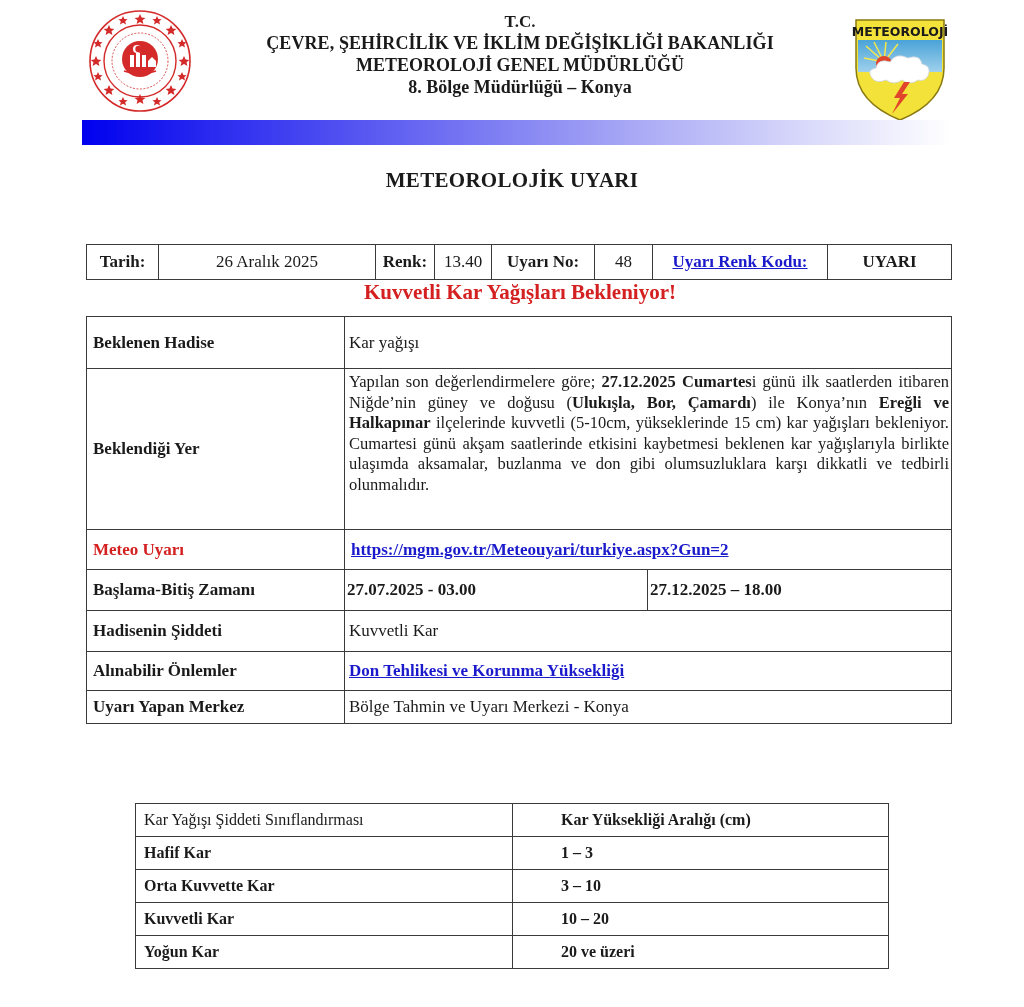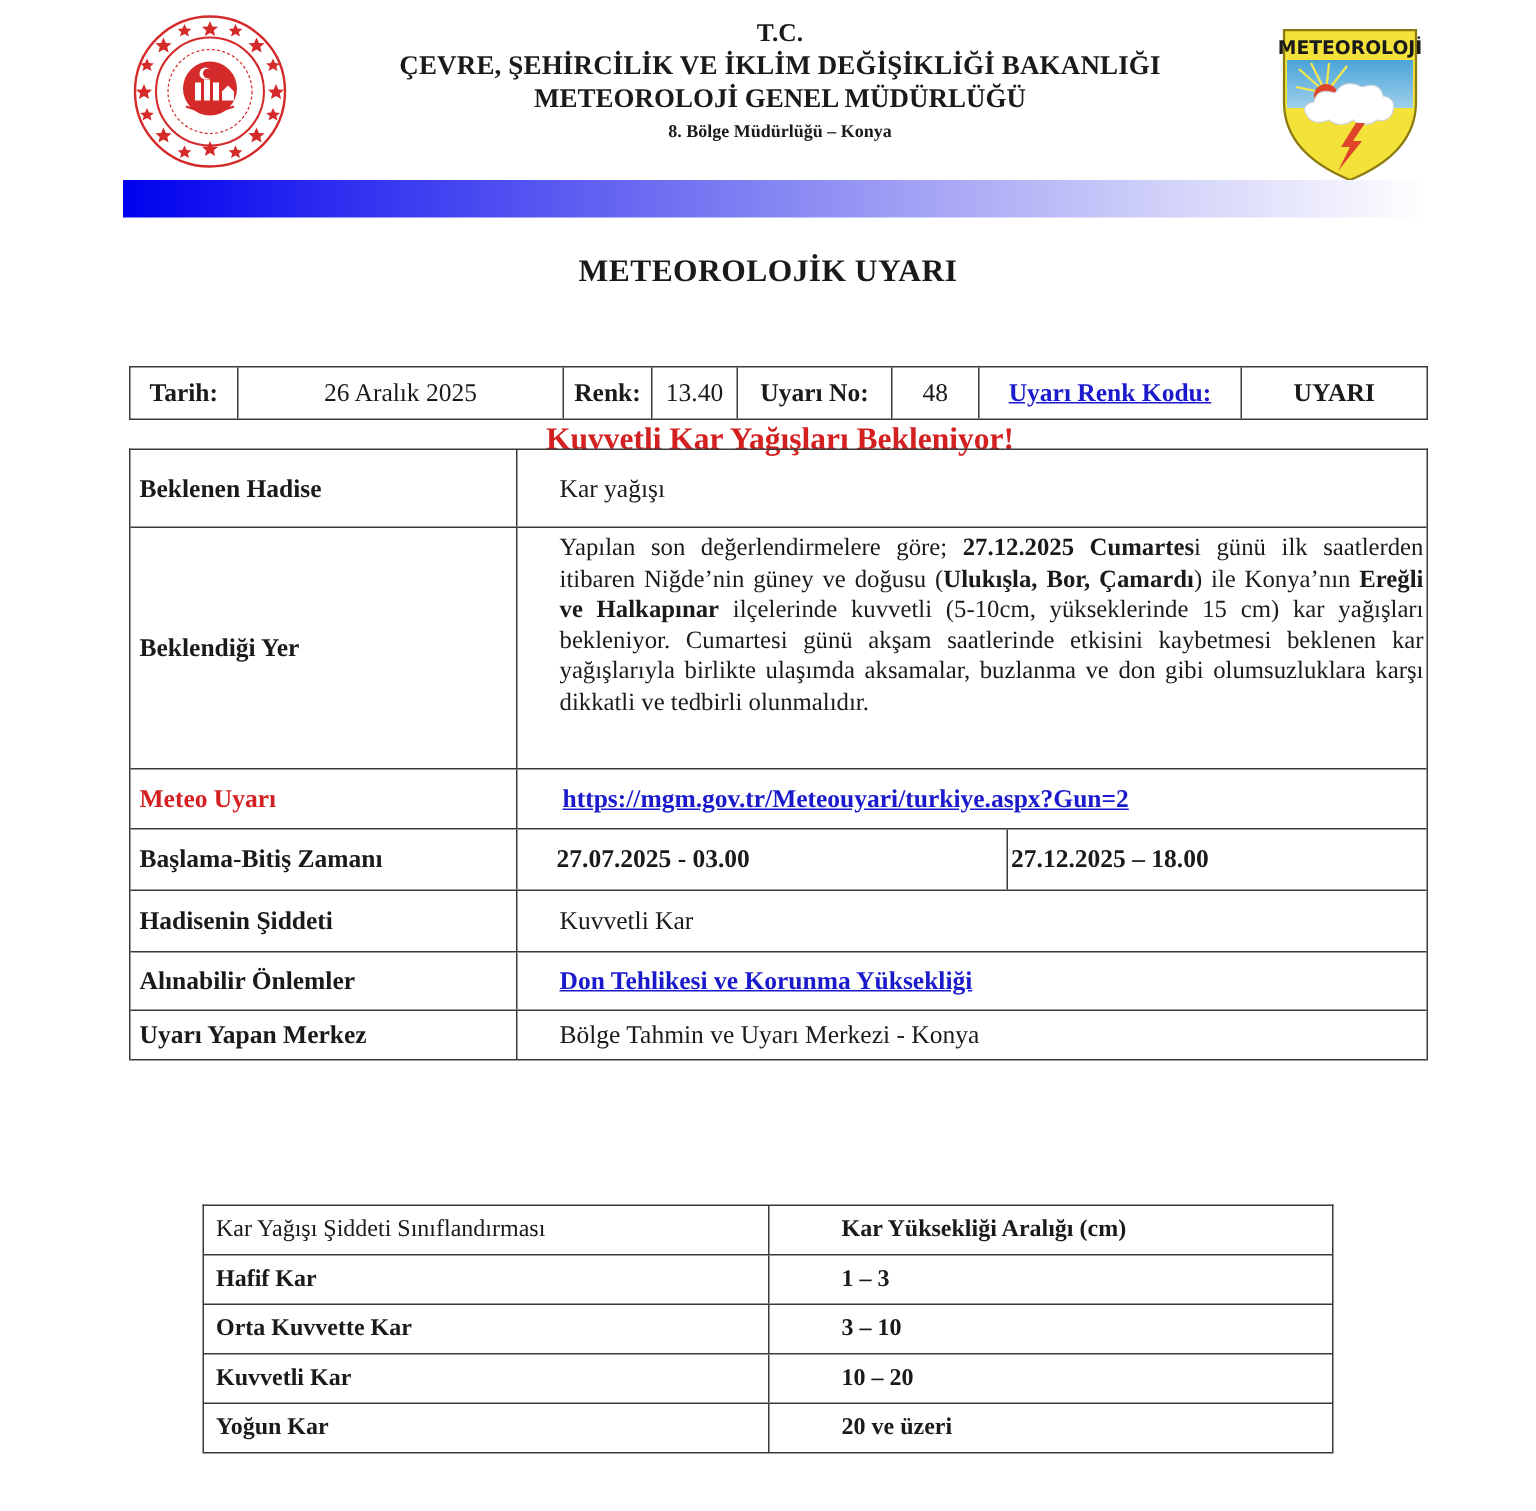--- a/index.html
+++ b/index.html
@@ -6,44 +6,44 @@
     html, body { width: 1024px; height: 1007px; background: #ffffff; overflow: hidden; }
     body { position: relative; font-family: "Liberation Serif", "DejaVu Serif", serif; color: #1a1a1a; }
 
     
     .emblem { position: absolute; left: 88px; top: 9px; width: 104px; height: 104px; }
     .mgm-logo { position: absolute; left: 852px; top: 16px; width: 96px; height: 108px; }
     .header-text { position: absolute; left: 230px; top: 12px; width: 580px; text-align: center; font-weight: bold; }
     .header-text .l1 { font-size: 17px; line-height: 20px; }
     .header-text .l2 { font-size: 18px; line-height: 22px; letter-spacing: 0.1px; }
     .header-text .l3 { font-size: 18px; line-height: 22px; }
-    .header-text .l4 { font-size: 12px; line-height: 22px; }
+    .header-text .l4 { font-size: 18px; line-height: 22px; }
     .gradient-bar {
       position: absolute; left: 82px; top: 120px; width: 870px; height: 25px;
       background: linear-gradient(90deg, #0000ee 0%, #2a2af0 15%, #6b6bf2 40%, #a5a5f5 62%, #d6d6fa 82%, #ffffff 100%);
     }
 
     
     .doc-title { position: absolute; left: 0; width: 1024px; top: 168px; text-align: center; font-size: 21px; font-weight: bold; letter-spacing: 0.3px; }
 
     
     .info-table { position: absolute; left: 86px; top: 208px; width: 866px; height: 36px; border: 1.5px solid #3a3a3a; display: flex; margin-top: 36px; }
     .info-table .c { height: 100%; display: flex; align-items: center; justify-content: center; font-size: 17px; border-right: 1.5px solid #3a3a3a; }
     .info-table .c:last-child { border-right: none; }
     .info-table .b { font-weight: bold; }
     .link { color: #1a1acc; text-decoration: underline; font-weight: bold; cursor: pointer; }
 
     
     .alert-headline { position: absolute; left: 0; width: 1040px; top: 280px; text-align: center; font-size: 21px; font-weight: bold; color: #d42020; }
 
     
-    .main-table { position: absolute; left: 86px; top: 299px; width: 866px; border: 1.5px solid #3a3a3a; border-bottom: none; }
+    .main-table { position: absolute; left: 86px; top: 316px; width: 866px; border: 1.5px solid #3a3a3a; border-bottom: none; }
     .row { display: flex; border-bottom: 1.5px solid #3a3a3a; }
     .row .k { width: 258px; flex: none; border-right: 1.5px solid #3a3a3a; display: flex; align-items: center; padding-left: 6px; font-weight: bold; font-size: 17px; }
-    .row .v { flex: 1; display: flex; align-items: center; padding-left: 4px; font-size: 17px; margin-left: 24px; }
+    .row .v { flex: 1; display: flex; align-items: center; padding-left: 4px; font-size: 17px; }
     .row .v.split { padding-left: 0; }
     .row .v.split .half { height: 100%; display: flex; align-items: center; padding-left: 2px; font-weight: bold; }
     .row .v.split .half:first-child { width: 303px; border-right: 1.5px solid #3a3a3a; }
     .row .v.para { display: block; padding: 3px 2px 2px 4px; text-align: justify; line-height: 20.5px; font-size: 16.5px; }
     .para b { font-weight: bold; }
     .red-key { color: #d42020; }
 
     
     .class-table { position: absolute; left: 135px; top: 803px; width: 754px; border: 1.5px solid #3a3a3a; border-bottom: none; }
     .crow { display: flex; height: 33px; border-bottom: 1.5px solid #3a3a3a; gap: 39px; }

